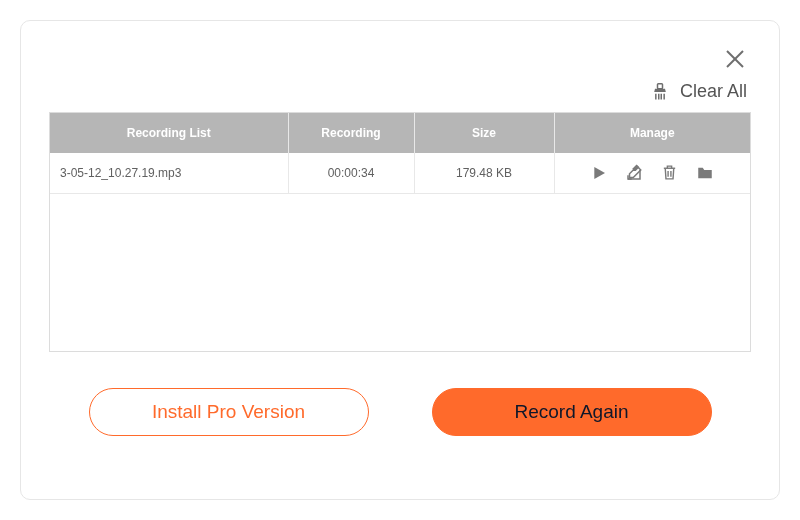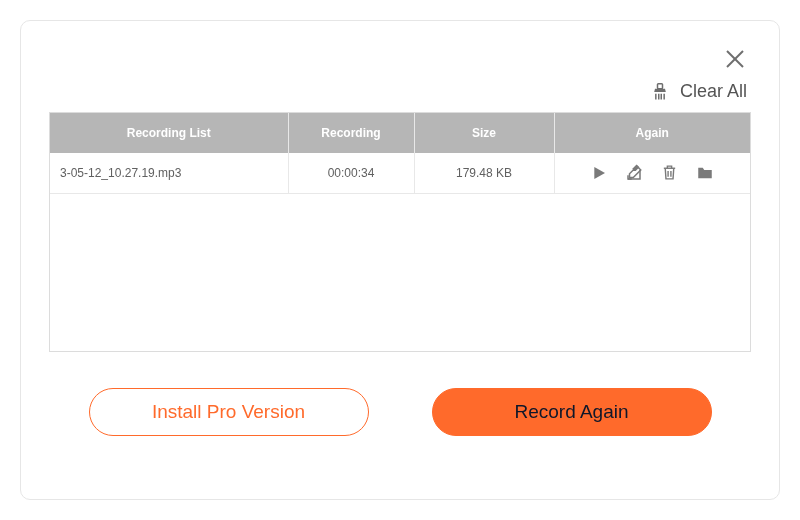--- a/index.html
+++ b/index.html
@@ -168,21 +168,21 @@
         <col class="col-name">
           <col class="col-dur">
           <col class="col-size">
           <col class="col-mg">
       </colgroup>
       <thead>
         <tr>
           <th>Recording List</th>
           <th>Recording</th>
           <th>Size</th>
-          <th>Again</th>
+          <th>Manage</th>
         </tr>
       </thead>
       <tbody>
         <tr>
           <td class="filename">3-05-12_10.27.19.mp3</td>
           <td>00:00:34</td>
           <td>179.48 KB</td>
           <td>
             <div class="manage-icons">
               <span class="ic">

